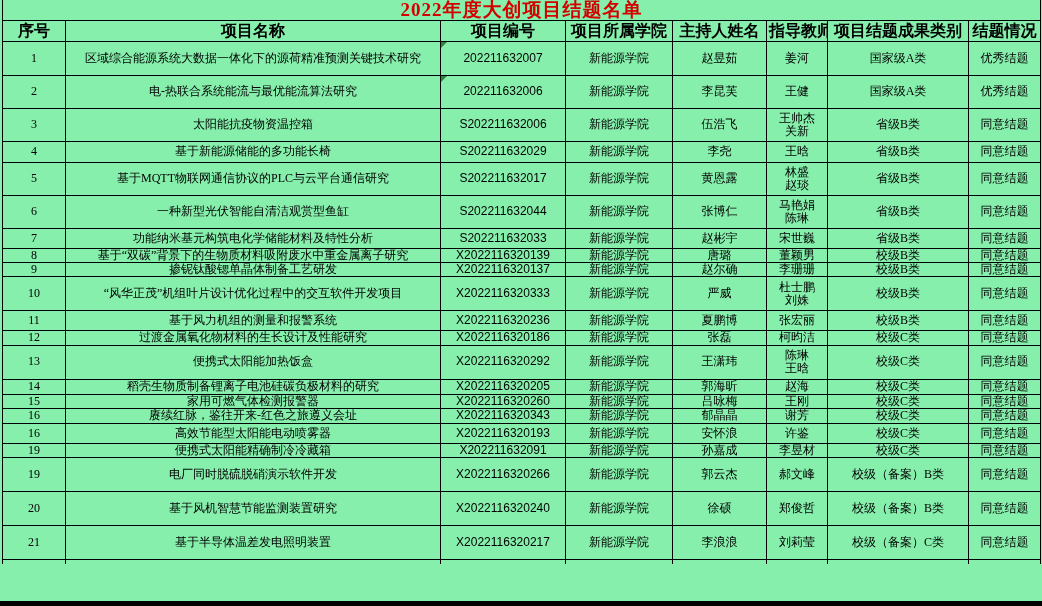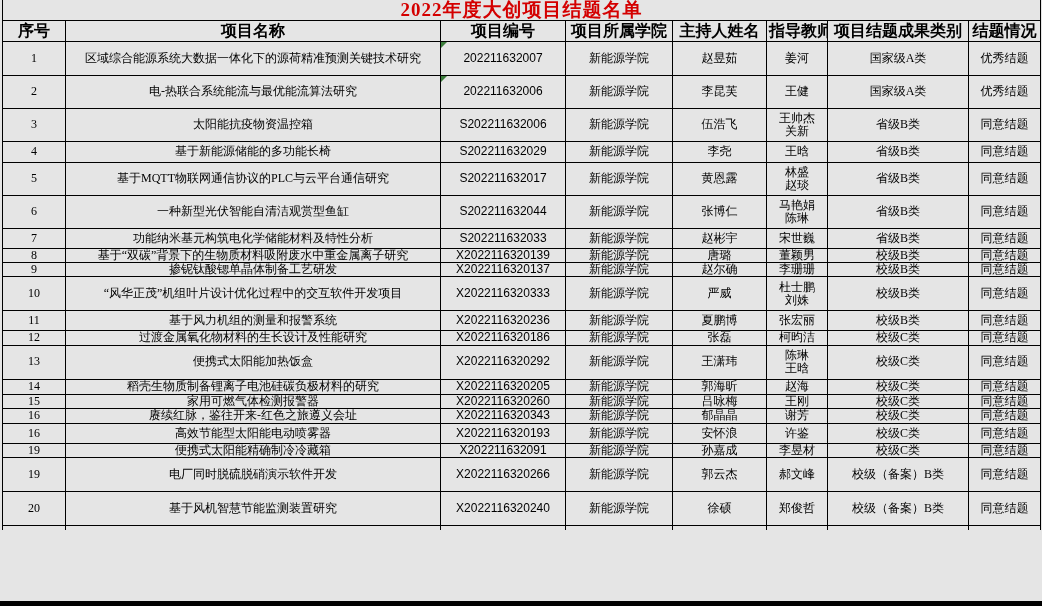--- a/index.html
+++ b/index.html
@@ -1,18 +1,18 @@
 <!DOCTYPE html>
 <html><head>
 <meta charset="utf-8">
 <style>
   html,body{margin:0;padding:0;background:#fff;}
   .sheet{
     position:relative;width:1042px;height:606px;overflow:hidden;
-    background:#e5e5e5;font-family:"Liberation Serif","DejaVu Serif",serif;color:#000;
+    background:#86efac;font-family:"Liberation Serif","DejaVu Serif",serif;color:#000;
   }
   table.grid{
     border-collapse:collapse;table-layout:fixed;
     margin-left:2px;width:1038px;
   }
   .grid td,.grid th{
     border:1px solid #000;padding:0 2px;overflow:hidden;
     text-align:center;vertical-align:middle;
     font-size:12px;line-height:1.1;position:relative;
     white-space:pre-line;
@@ -262,20 +262,30 @@
         <tr style="height: 34px;">
           <td>20</td>
           <td>基于风机智慧节能监测装置研究</td>
           <td class="col-code">X2022116320240</td>
           <td>新能源学院</td>
           <td>徐硕</td>
           <td>郑俊哲</td>
           <td>校级（备案）B类</td>
           <td class="col-status">同意结题</td>
         </tr>
+        <tr style="height: 34px;">
+          <td>21</td>
+          <td>基于半导体温差发电照明装置</td>
+          <td class="col-code">X2022116320217</td>
+          <td>新能源学院</td>
+          <td>李浪浪</td>
+          <td>刘莉莹</td>
+          <td>校级（备案）C类</td>
+          <td class="col-status">同意结题</td>
+        </tr>
         <tr class="empty-row">
           <td></td>
           <td></td>
           <td></td>
           <td></td>
           <td></td>
           <td></td>
           <td></td>
           <td></td>
         </tr>

